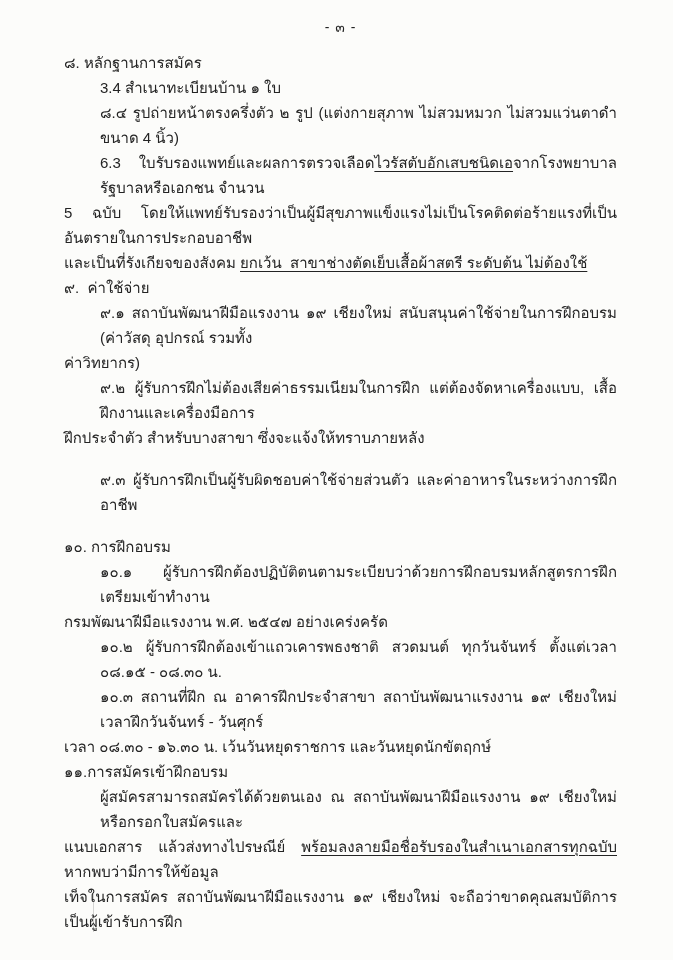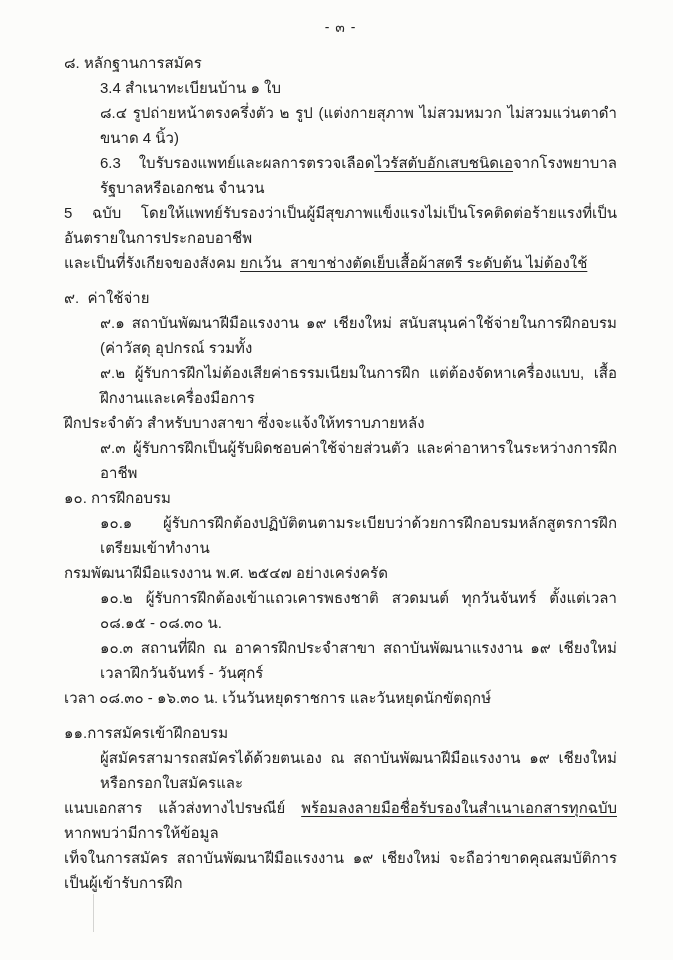--- a/index.html
+++ b/index.html
@@ -23,22 +23,22 @@
     margin-bottom:12px;
     letter-spacing:1px;
   }
   .line{
     font-size:15px;
     line-height:25px;
     white-space:pre-wrap;
     text-align:justify;
   }
   .fi{ padding-left:36px; }           
-  .mt-sec{ margin-top:10px; }         
-  .mt-sm{ margin-top:0; }          
+  .mt-sec{ }         
+  .mt-sm{ margin-top:17px; }          
   .u{ text-decoration:underline; text-underline-offset:3px; }
   .scan-artifact{
     position:absolute;
     left:93px;bottom:28px;
     width:1px;height:38px;
     background:rgba(90,90,90,.25);
   }
 </style>
 </head>
 <body>
@@ -49,20 +49,21 @@
 
   <div class="line">๘. หลักฐานการสมัคร</div>
   <div class="line fi">3.4 สำเนาทะเบียนบ้าน ๑ ใบ</div>
   <div class="line fi">๘.๔ รูปถ่ายหน้าตรงครึ่งตัว ๒ รูป (แต่งกายสุภาพ ไม่สวมหมวก ไม่สวมแว่นตาดำ ขนาด 4 นิ้ว)</div>
   <div class="line fi"><span>6.3 ใบรับรองแพทย์และผลการตรวจเลือด</span><span class="u">ไวรัสตับอักเสบชนิดเอ</span><span>จากโรงพยาบาลรัฐบาลหรือเอกชน จำนวน</span></div>
   <div class="line">5 ฉบับ โดยให้แพทย์รับรองว่าเป็นผู้มีสุขภาพแข็งแรงไม่เป็นโรคติดต่อร้ายแรงที่เป็นอันตรายในการประกอบอาชีพ</div>
   <div class="line"><span>และเป็นที่รังเกียจของสังคม </span><span class="u">ยกเว้น  สาขาช่างตัดเย็บเสื้อผ้าสตรี ระดับต้น ไม่ต้องใช้</span></div>
 
   <div class="line mt-sec">๙.  ค่าใช้จ่าย</div>
   <div class="line fi">๙.๑ สถาบันพัฒนาฝีมือแรงงาน ๑๙ เชียงใหม่ สนับสนุนค่าใช้จ่ายในการฝึกอบรม (ค่าวัสดุ อุปกรณ์ รวมทั้ง</div>
+  <div class="line">ค่าวิทยากร)</div>
   <div class="line fi">๙.๒ ผู้รับการฝึกไม่ต้องเสียค่าธรรมเนียมในการฝึก แต่ต้องจัดหาเครื่องแบบ, เสื้อฝึกงานและเครื่องมือการ</div>
   <div class="line">ฝึกประจำตัว สำหรับบางสาขา ซึ่งจะแจ้งให้ทราบภายหลัง</div>
   <div class="line fi mt-sm">๙.๓ ผู้รับการฝึกเป็นผู้รับผิดชอบค่าใช้จ่ายส่วนตัว และค่าอาหารในระหว่างการฝึกอาชีพ</div>
 
   <div class="line mt-sm">๑๐. การฝึกอบรม</div>
   <div class="line fi">๑๐.๑ ผู้รับการฝึกต้องปฏิบัติตนตามระเบียบว่าด้วยการฝึกอบรมหลักสูตรการฝึกเตรียมเข้าทำงาน</div>
   <div class="line">กรมพัฒนาฝีมือแรงงาน พ.ศ. ๒๕๔๗ อย่างเคร่งครัด</div>
   <div class="line fi">๑๐.๒ ผู้รับการฝึกต้องเข้าแถวเคารพธงชาติ สวดมนต์ ทุกวันจันทร์ ตั้งแต่เวลา ๐๘.๑๕ - ๐๘.๓๐ น.</div>
   <div class="line fi">๑๐.๓ สถานที่ฝึก ณ อาคารฝึกประจำสาขา สถาบันพัฒนาแรงงาน ๑๙ เชียงใหม่ เวลาฝึกวันจันทร์ - วันศุกร์</div>
   <div class="line">เวลา ๐๘.๓๐ - ๑๖.๓๐ น. เว้นวันหยุดราชการ และวันหยุดนักขัตฤกษ์</div>

